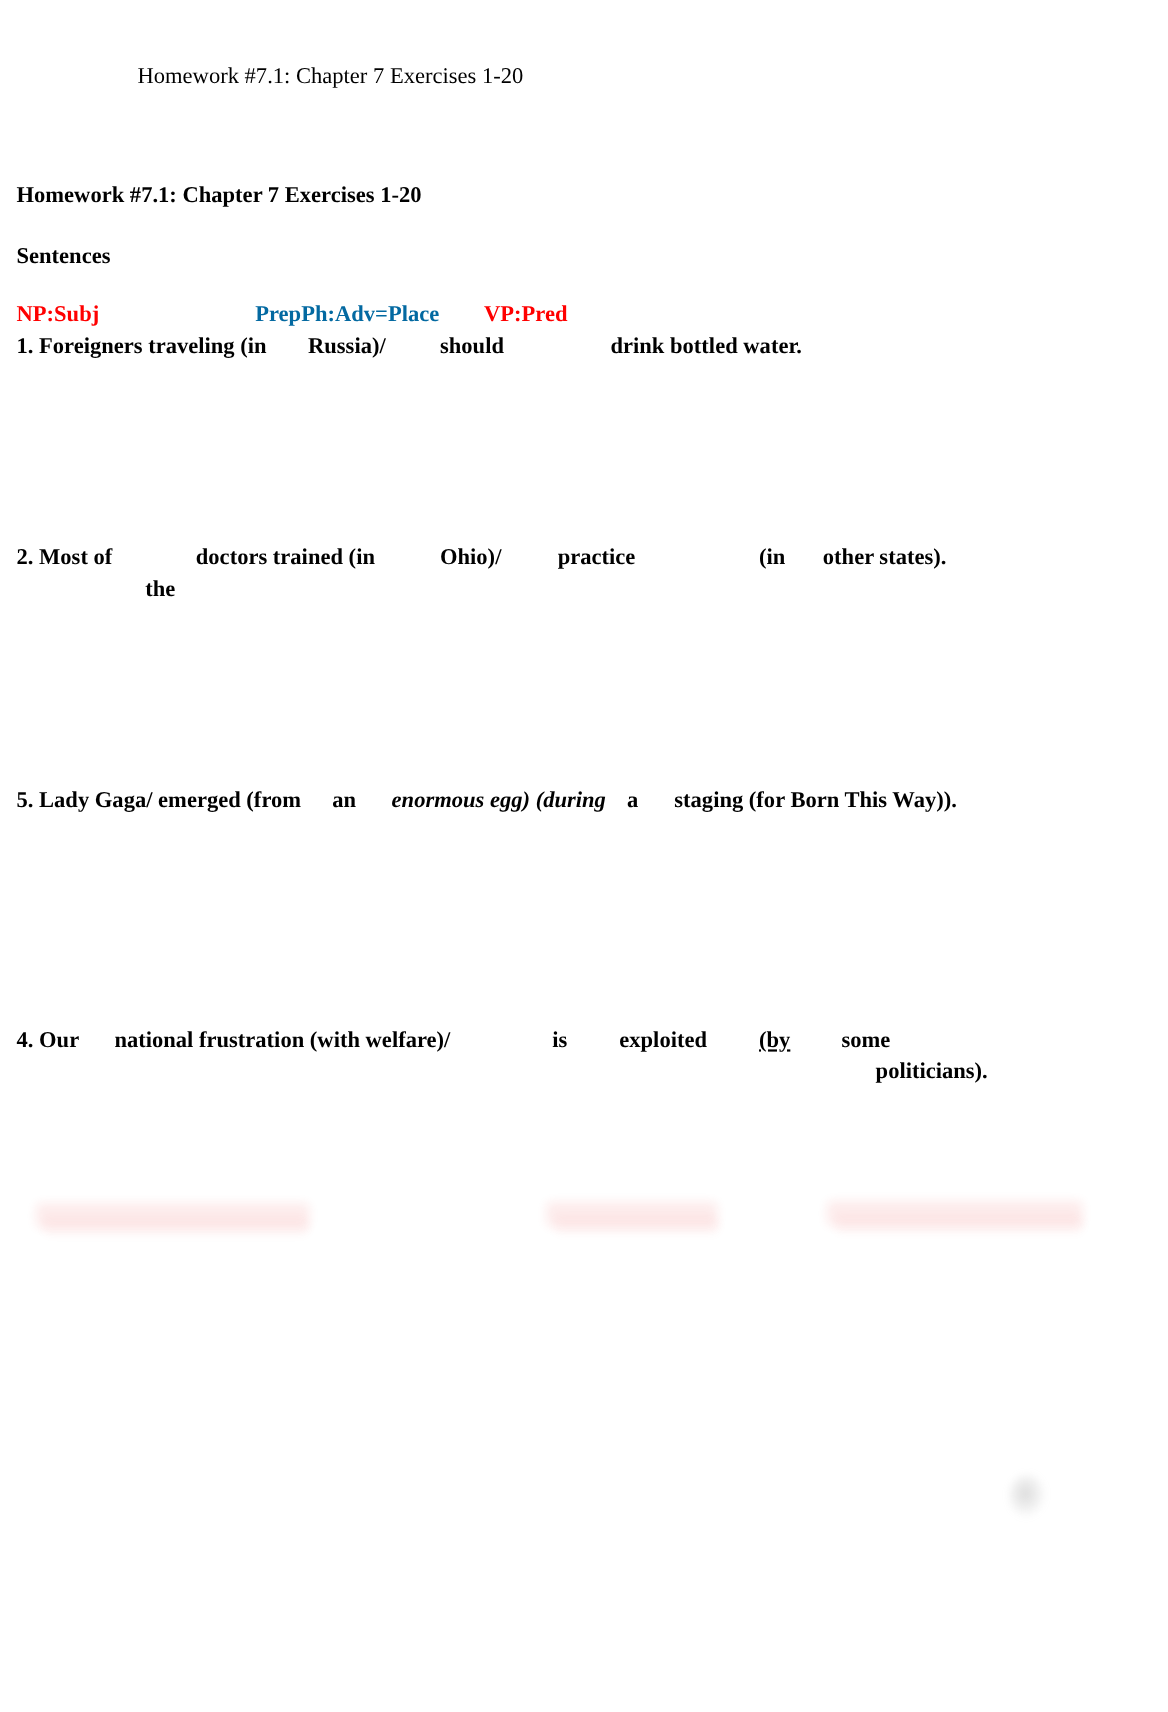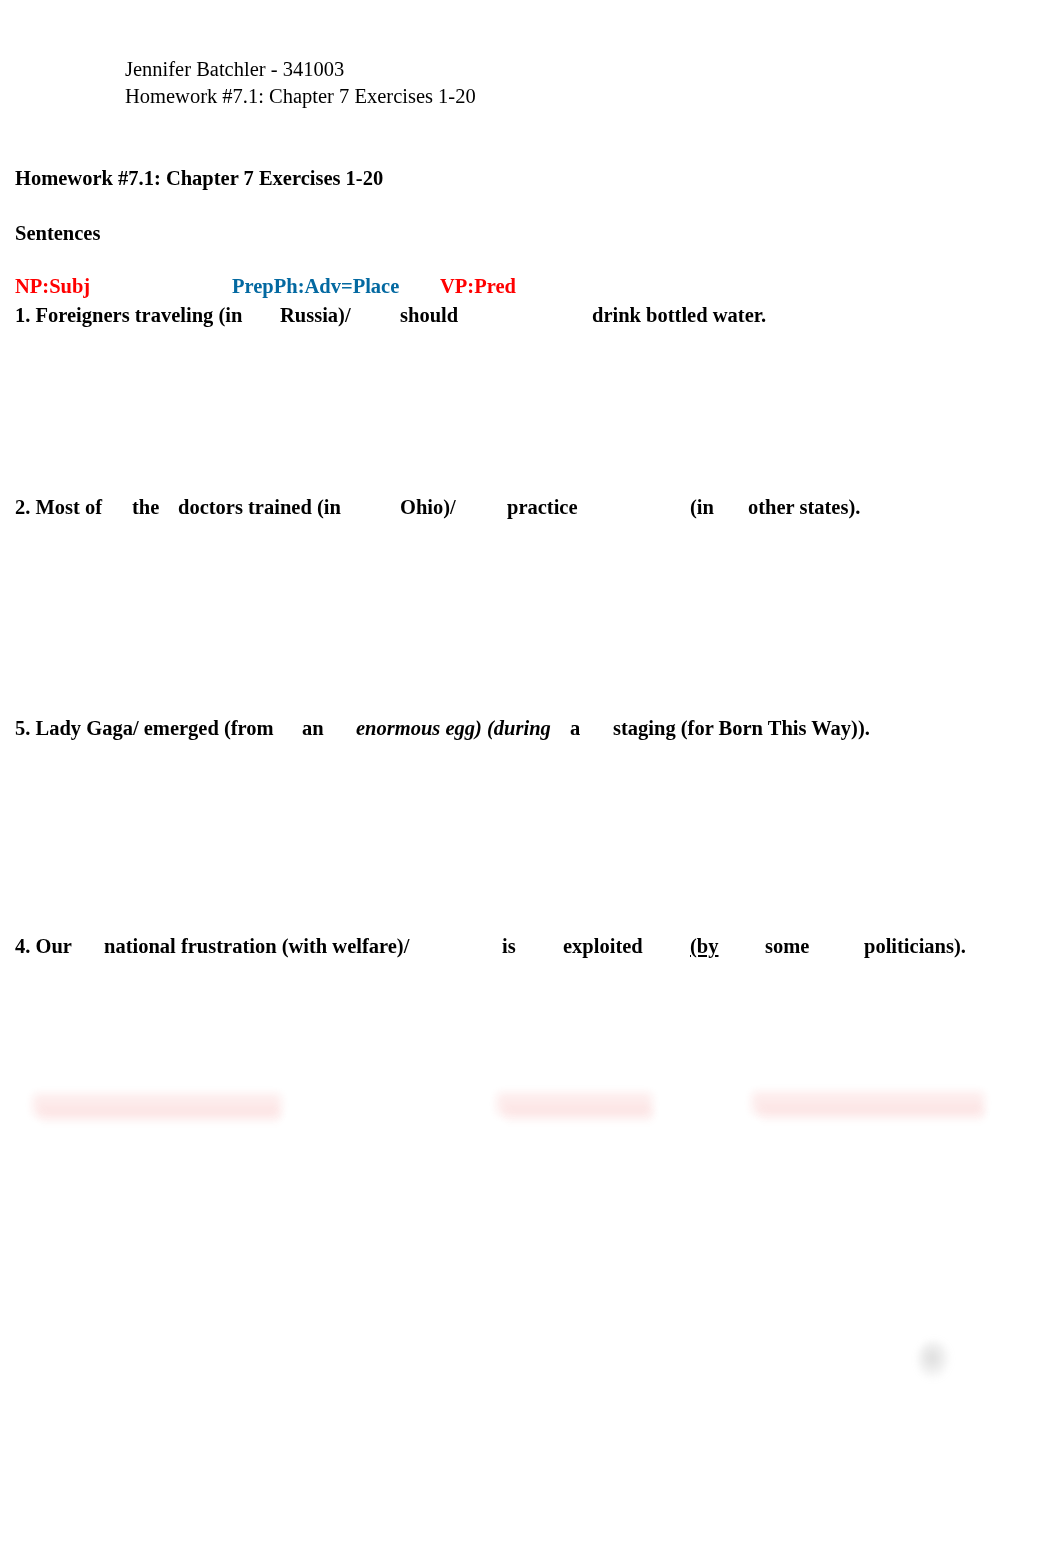--- a/index.html
+++ b/index.html
@@ -98,65 +98,64 @@
     filter: blur(3.2px);
     pointer-events: none;
   }
 </style>
 </head>
 <body>
 
 <div class="page">
 
   <div class="doc-header">
-    <div>Jennifer Batchler - 341003</div>
     <div>Homework #7.1: Chapter 7 Exercises 1-20</div>
   </div>
 
   <div class="title-line" id="assignment-title">Homework #7.1: Chapter 7 Exercises 1-20</div>
 
   <div class="title-line" id="sentences-label">Sentences</div>
 
   <div class="label-row" id="constituent-label-row">
       <span class="lab" style="left: 15px; color: rgb(255, 0, 0);">NP:Subj</span>
       <span class="lab" style="left: 232px; color: #0369a1;">PrepPh:Adv=Place</span>
       <span class="lab" style="left: 440px; color: rgb(255, 0, 0);">VP:Pred</span>
     </div>
 
   <div id="sentence-container">
       <div class="sentence" style="top: 304px;">
         <span class="seg" style="left: 15px;">1. Foreigners traveling (in</span>
         <span class="seg" style="left: 280px;">Russia)/</span>
         <span class="seg" style="left: 400px;">should</span>
-        <span class="seg" style="left: 592px;">drink bottled water.</span>
+        <span class="seg" style="left: 555px;">drink bottled water.</span>
       </div>
       <div class="sentence" style="top: 496px;">
         <span class="seg" style="left: 15px;">2. Most of</span>
-        <span class="seg" style="left: 132px;">the</span>
+        <span class="seg" style="left: 132px; margin-top: 29px;">the</span>
         <span class="seg" style="left: 178px;">doctors trained (in</span>
         <span class="seg" style="left: 400px;">Ohio)/</span>
         <span class="seg" style="left: 507px;">practice</span>
         <span class="seg" style="left: 690px;">(in</span>
         <span class="seg" style="left: 748px;">other states).</span>
       </div>
       <div class="sentence" style="top: 717px;">
         <span class="seg" style="left: 15px;">5. Lady Gaga/ emerged (from</span>
         <span class="seg" style="left: 302px;">an</span>
         <span class="seg" style="left: 356px; font-style: italic;">enormous egg) (during</span>
         <span class="seg" style="left: 570px;">a</span>
         <span class="seg" style="left: 613px;">staging (for Born This Way)).</span>
       </div>
       <div class="sentence" style="top: 935px;">
         <span class="seg" style="left: 15px;">4. Our</span>
         <span class="seg" style="left: 104px;">national frustration (with welfare)/</span>
         <span class="seg" style="left: 502px;">is</span>
         <span class="seg" style="left: 563px;">exploited</span>
         <span class="seg" style="left: 690px; text-decoration: underline;">(by</span>
         <span class="seg" style="left: 765px;">some</span>
-        <span class="seg" style="left: 864px;">politicians).</span>
+        <span class="seg" style="left: 796px; margin-top: 28px;">politicians).</span>
       </div>
     </div>
 
   <div id="artifact-layer">
       <div class="ghost-band" style="left: 33px; top: 1094px; width: 248px;"></div>
       <div class="ghost-band" style="left: 497px; top: 1093px; width: 155px;"></div>
       <div class="ghost-band" style="left: 752px; top: 1092px; width: 232px;"></div>
       <div class="ghost-band sub" style="left: 40px; top: 1109px; width: 240px;"></div>
       <div class="ghost-band sub" style="left: 505px; top: 1108px; width: 148px;"></div>
       <div class="ghost-band sub" style="left: 760px; top: 1107px; width: 224px;"></div>

